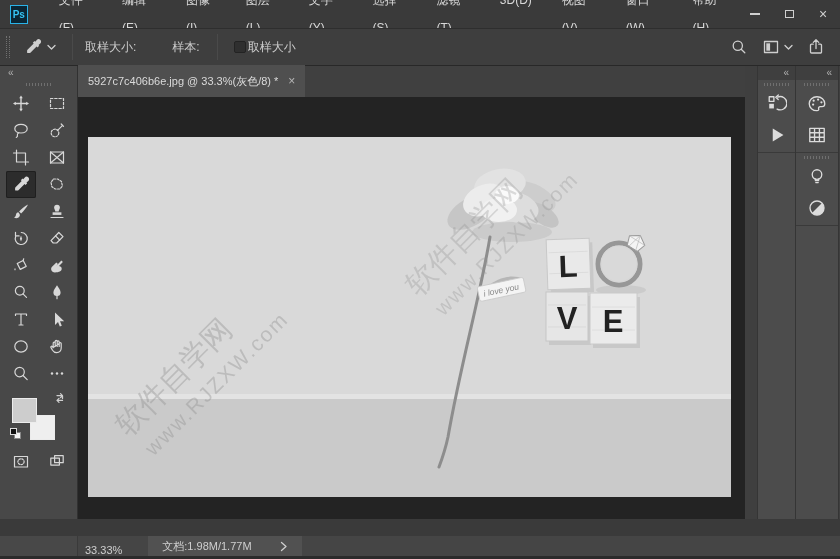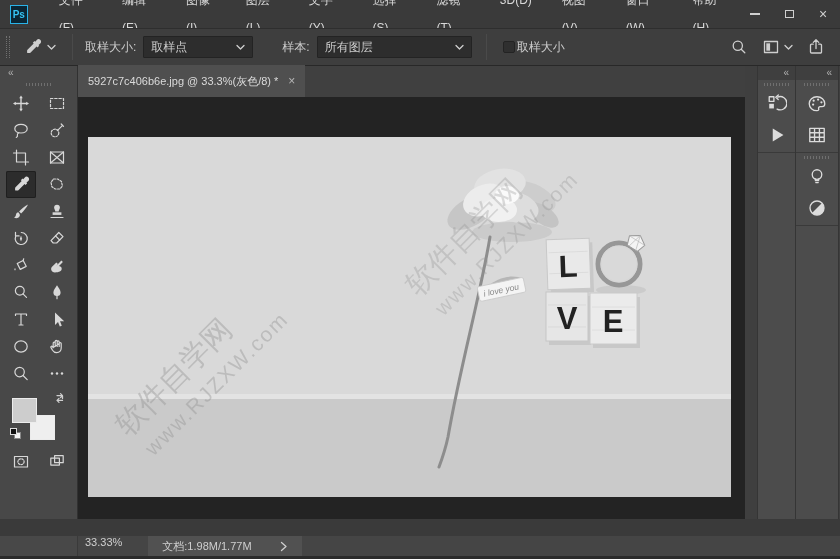--- a/index.html
+++ b/index.html
@@ -78,21 +78,21 @@
   .rcol.c2{width:44px;border-right:1px solid #353535;}
   .dock-head.right{text-align:right;padding-right:6px;background:#3f3f3f;}
   .panel-group{border-bottom:1px solid #3a3a3a;padding-bottom:2px;}
   .panel-btn{width:100%;height:31px;display:flex;align-items:center;justify-content:center;background:none;border:0;}
   .panel-btn svg{width:20px;height:20px;}
   .panel-btn svg *{stroke:#dcdcdc;fill:none;stroke-width:1.2;stroke-linecap:round;stroke-linejoin:round;}
   .panel-btn svg .f{fill:#dcdcdc;stroke:none;}
   .rcol-rest{flex:1;}
 
   
-  .statusbar{height:20px;display:flex;align-items:flex-start;background:#454545;flex:0 0 auto;font-size:11px;color:#cfcfcf;margin-top:17px;}
+  .statusbar{height:20px;display:flex;align-items:flex-end;background:#454545;flex:0 0 auto;font-size:11px;color:#cfcfcf;margin-top:17px;}
   .status-left{width:78px;height:100%;background:#484848;border-right:1px solid #3a3a3a;flex:0 0 auto;}
   .zoom-field{padding:0 10px 0 7px;}
   .doc-seg{height:100%;background:#515151;display:flex;align-items:center;padding:0 14px;margin-left:16px;gap:28px;}
   .bottom-strip{height:3px;background:#2b2b2b;flex:0 0 auto;}
 </style>
 </head>
 <body>
 
 <div class="app">
 
@@ -127,33 +127,21 @@
     <button class="tool-preset">
       <svg class="ic" width="18" height="18" viewBox="0 0 18 18">
         <path class="f" d="M16.2 1.8c-1-1-2.5-.9-3.4.1l-1.6 1.8-.7-.7-1.7 1.7.9.9-6.2 6.2c-.3.3-.4.6-.4 1v1.6c0 .4.3.7.7.7h1.6c.4 0 .7-.1 1-.4l6.2-6.2.9.9 1.7-1.7-.7-.7 1.8-1.6c1-.9 1.1-2.4.1-3.4z"></path>
       </svg>
       <svg class="ic" width="9" height="7" viewBox="0 0 9 7">
           <path d="M1 1.5l3.5 3.5L8 1.5"></path>
         </svg>
     </button>
     <span class="sep"></span>
     <span class="opt-label">取样大小:</span>
-    <div class="select w1">
-      <span>取样点</span>
-      <svg class="ic" width="9" height="7" viewBox="0 0 9 7">
-          <path d="M1 1.5l3.5 3.5L8 1.5"></path>
-        </svg>
-    </div>
     <span class="opt-label" style="margin-left:29px;">样本:</span>
-    <div class="select w2">
-      <span>所有图层</span>
-      <svg class="ic" width="9" height="7" viewBox="0 0 9 7">
-          <path d="M1 1.5l3.5 3.5L8 1.5"></path>
-        </svg>
-    </div>
     <span class="sep"></span>
     <span class="checkbox"></span>
     <span class="opt-label">取样大小</span>
     <span class="opt-spacer"></span>
     <button class="opt-icon">
       <svg class="ic" width="18" height="18" viewBox="0 0 18 18">
         <circle cx="7.8" cy="7.8" r="4.6"></circle>
           <path d="M11.2 11.2l3.6 3.6" stroke-width="1.6"></path>
       </svg>
     </button>

